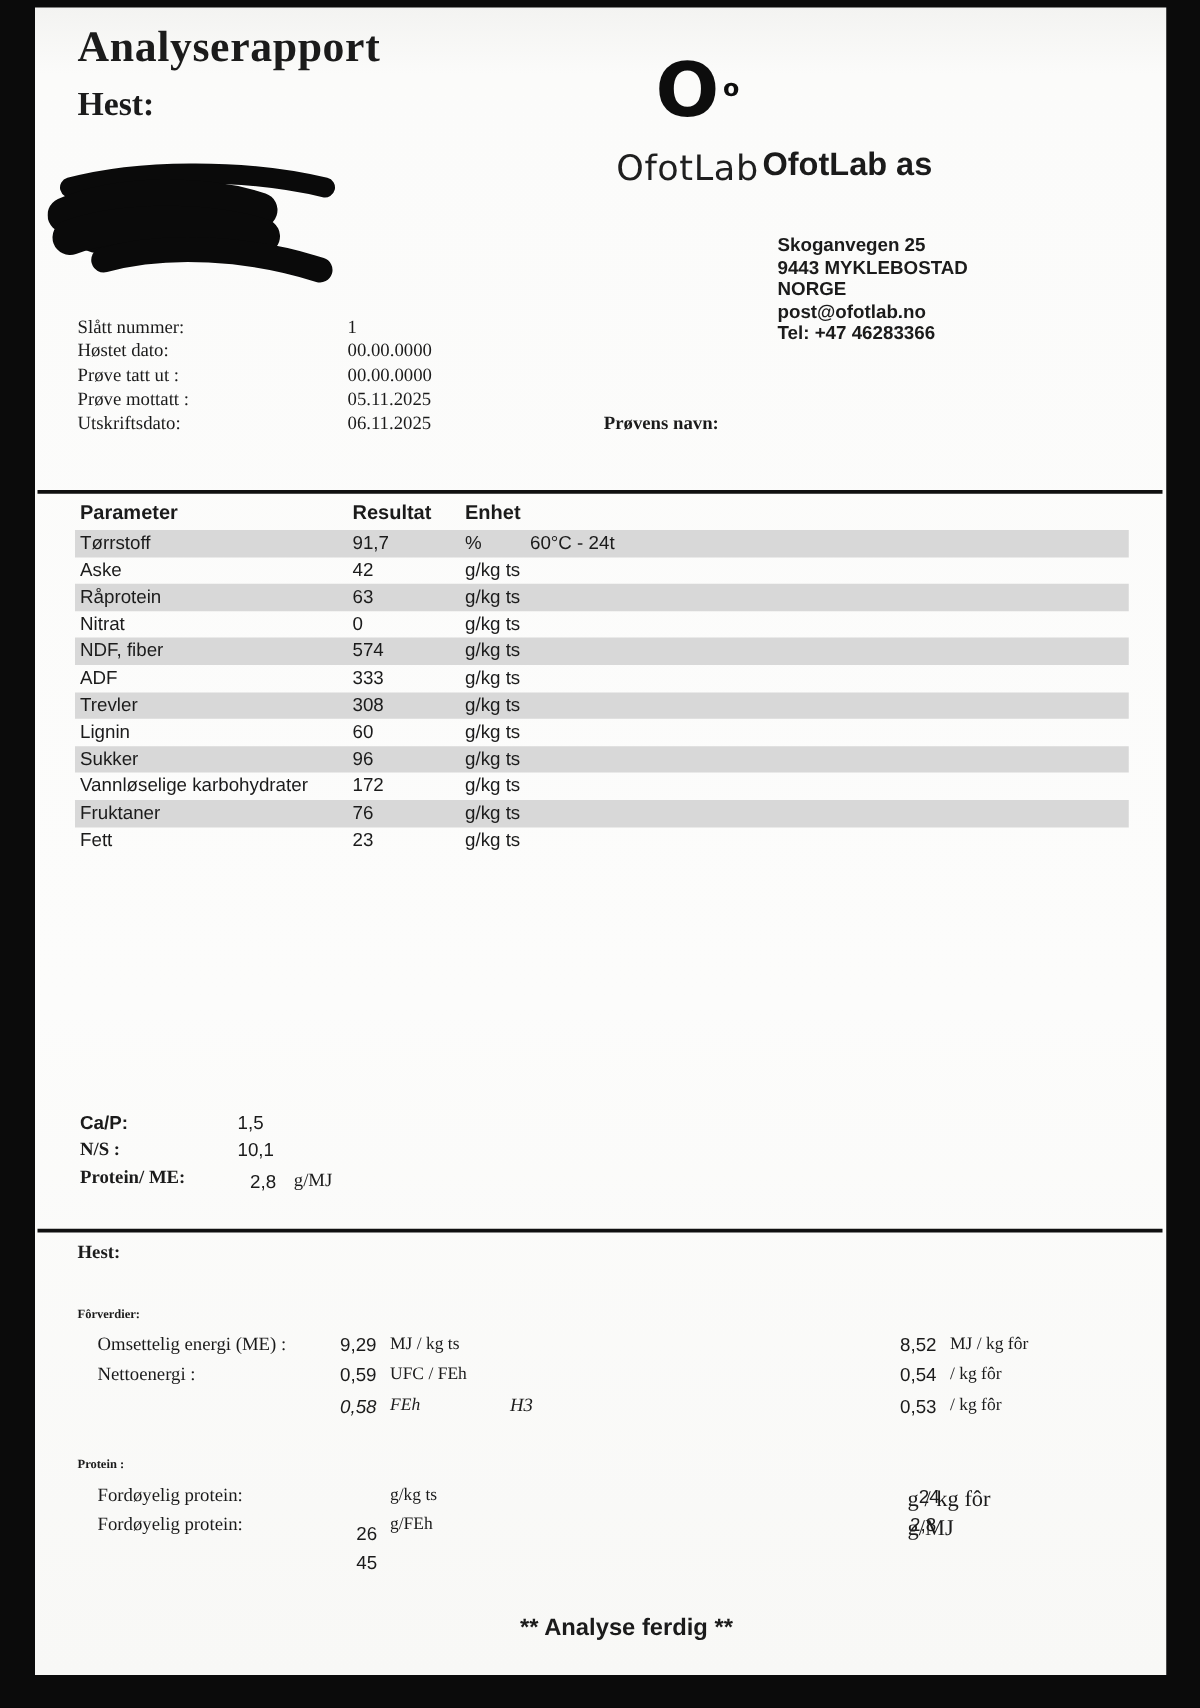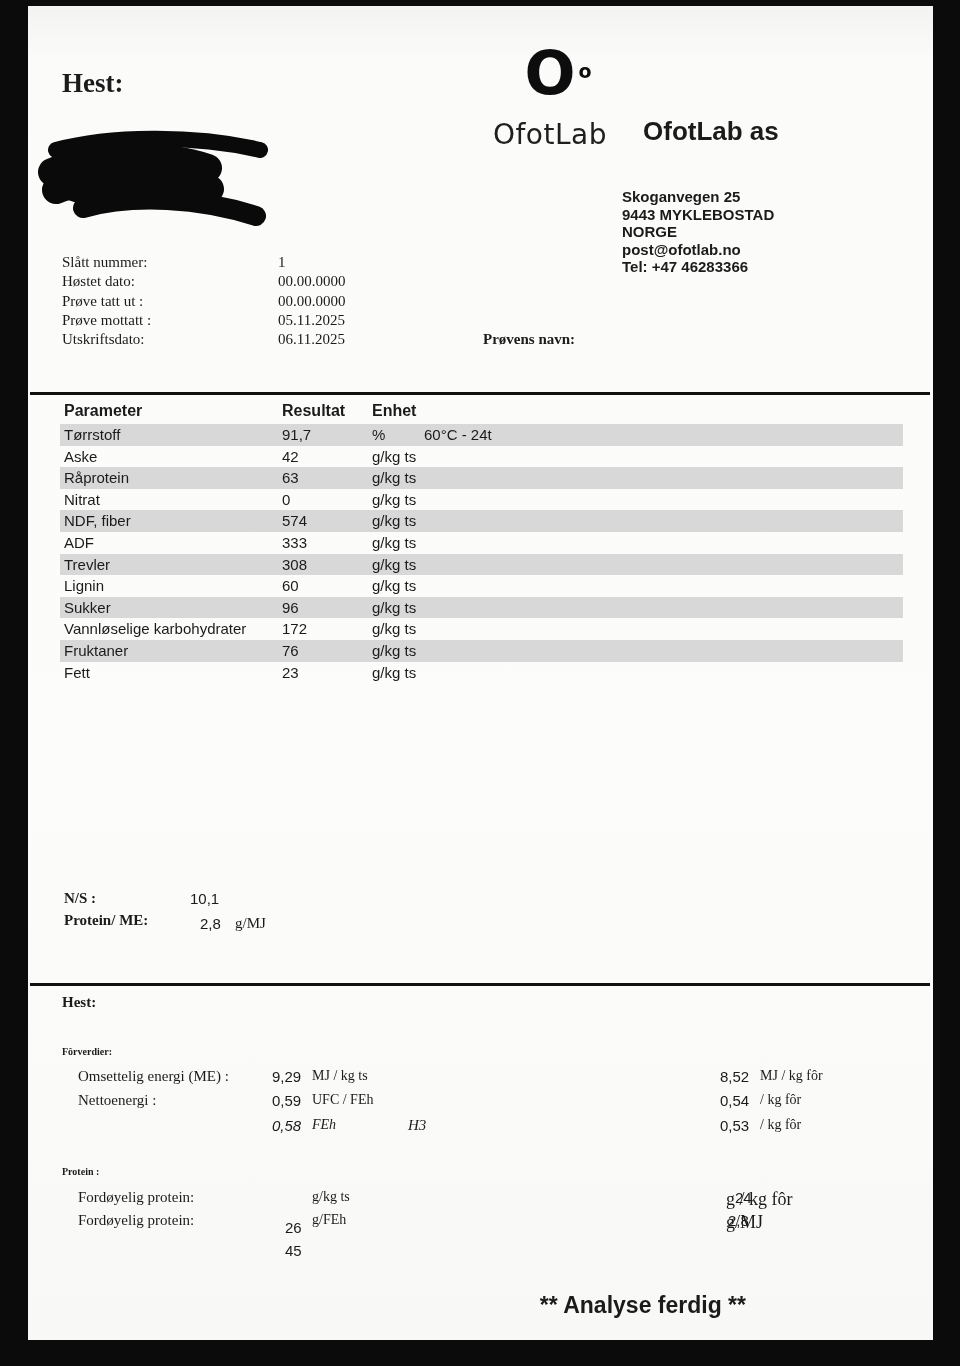--- a/index.html
+++ b/index.html
@@ -17,21 +17,21 @@
   .title { left:34px; top:12px; font-size:35px; font-weight:bold; letter-spacing:.5px; }
   .subtitle { left:34px; top:62px; font-size:27px; font-weight:bold; }
 
   .scribble { left:10px; top:120px; }
 
   .logo-wrap { left:452px; top:36px; width:140px; text-align:center; }
   .logo-o { font-family:"DejaVu Sans", sans-serif; font-size:60px; font-weight:600; line-height:62px; color:#0d0d0d; position:relative; display:inline-block; }
   .logo-o-small { position:absolute; top:-2px; right:-16px; font-size:19px; font-weight:600; }
   .logo-word { font-family:"DejaVu Sans", sans-serif; font-size:28px; font-weight:400; color:#1f1f1f; margin-top:14px; letter-spacing:.5px; }
 
-  .lab-name { left:615px; top:110px; font-size:26px; }
+  .lab-name { left:582px; top:110px; font-size:26px; }
   .lab-address { left:594px; top:182px; font-size:15px; line-height:17.5px; }
 
   .meta { left:34px; top:248px; width:400px; font-size:15px; }
   .meta-row { position:relative; height:19.3px; }
   .meta-value { position:absolute; left:216px; top:0; }
 
   .anr { left:455px; top:325px; width:420px; font-size:15px; }
   .anr-row { position:relative; height:22px; }
   .anr-value { position:absolute; left:137px; top:0; }
 
@@ -67,28 +67,29 @@
   .e-u1 { left:250px; font-size:14px; }
   .e-extra { left:346px; }
   .e-v2 { left:658px; font-family:"Liberation Sans", sans-serif; }
   .e-u2 { left:698px; font-size:14px; }
   .p-v1 { left:223px; font-family:"Liberation Sans", sans-serif;margin-top:30px; }
   .p-u1 { left:250px; font-size:14px; }
   .p-v2a { left:673px; font-family:"Liberation Sans", sans-serif; }
   .p-v2b { left:666px; font-family:"Liberation Sans", sans-serif; }
   .p-u2 { left:664px; font-size:18px; }
 
-  .footer { left:418px; top:1286px; width:300px; text-align:right; font-size:23px; }
+  .footer { left:388px; top:1286px; width:300px; text-align:left; font-size:19px; }
 </style>
 </head>
 <body>
 
 <div class="photo">
   <div class="paper">
 
+    <div class="abs title serif">Analyserapport</div>
     <div class="abs subtitle serif">Hest:</div>
 
     <svg class="abs scribble" width="235" height="105" viewBox="0 0 235 105">
       <ellipse cx="52" cy="48" rx="44" ry="30" fill="#0a0a0a"></ellipse>
       <path d="M18,24 C 70,10 155,8 222,24" stroke="#0a0a0a" stroke-width="16" fill="none" stroke-linecap="round"></path>
       <path d="M14,46 C 55,28 125,27 170,42" stroke="#0a0a0a" stroke-width="28" fill="none" stroke-linecap="round"></path>
       <path d="M18,64 C 62,48 132,50 172,63" stroke="#0a0a0a" stroke-width="28" fill="none" stroke-linecap="round"></path>
       <path d="M45,82 C 95,68 162,72 218,90" stroke="#0a0a0a" stroke-width="20" fill="none" stroke-linecap="round"></path>
     </svg>
 
@@ -218,20 +219,24 @@
       <div class="trow">
         <span>Fett</span>
         <span>23</span>
         <span>g/kg ts</span>
         <span class="c-note"></span>
       </div>
     </div>
 
     <div class="abs ratios serif">
       <div class="ratio-row">
+        <span class="b sans">Ca/P:</span>
+        <span class="ratio-value">1,5</span>
+      </div>
+      <div class="ratio-row">
         <span class="b">N/S :</span>
         <span class="ratio-value">10,1</span>
       </div>
       <div class="ratio-row third">
         <span class="b">Protein/ ME:</span>
         <span class="ratio-value">2,8</span>
         <span class="ratio-unit">g/MJ</span>
       </div>
     </div>
 

